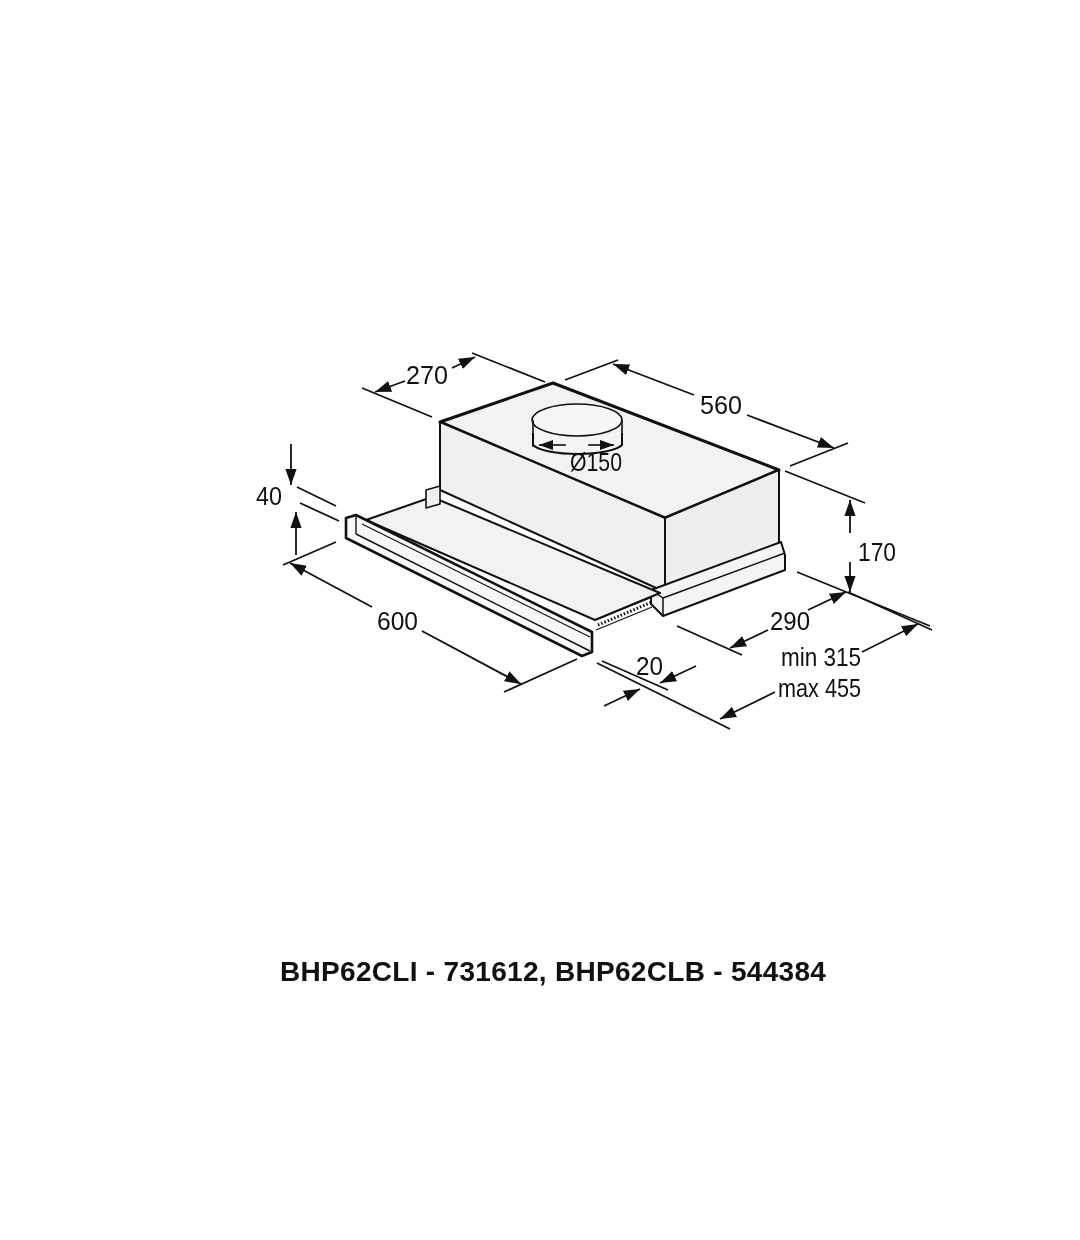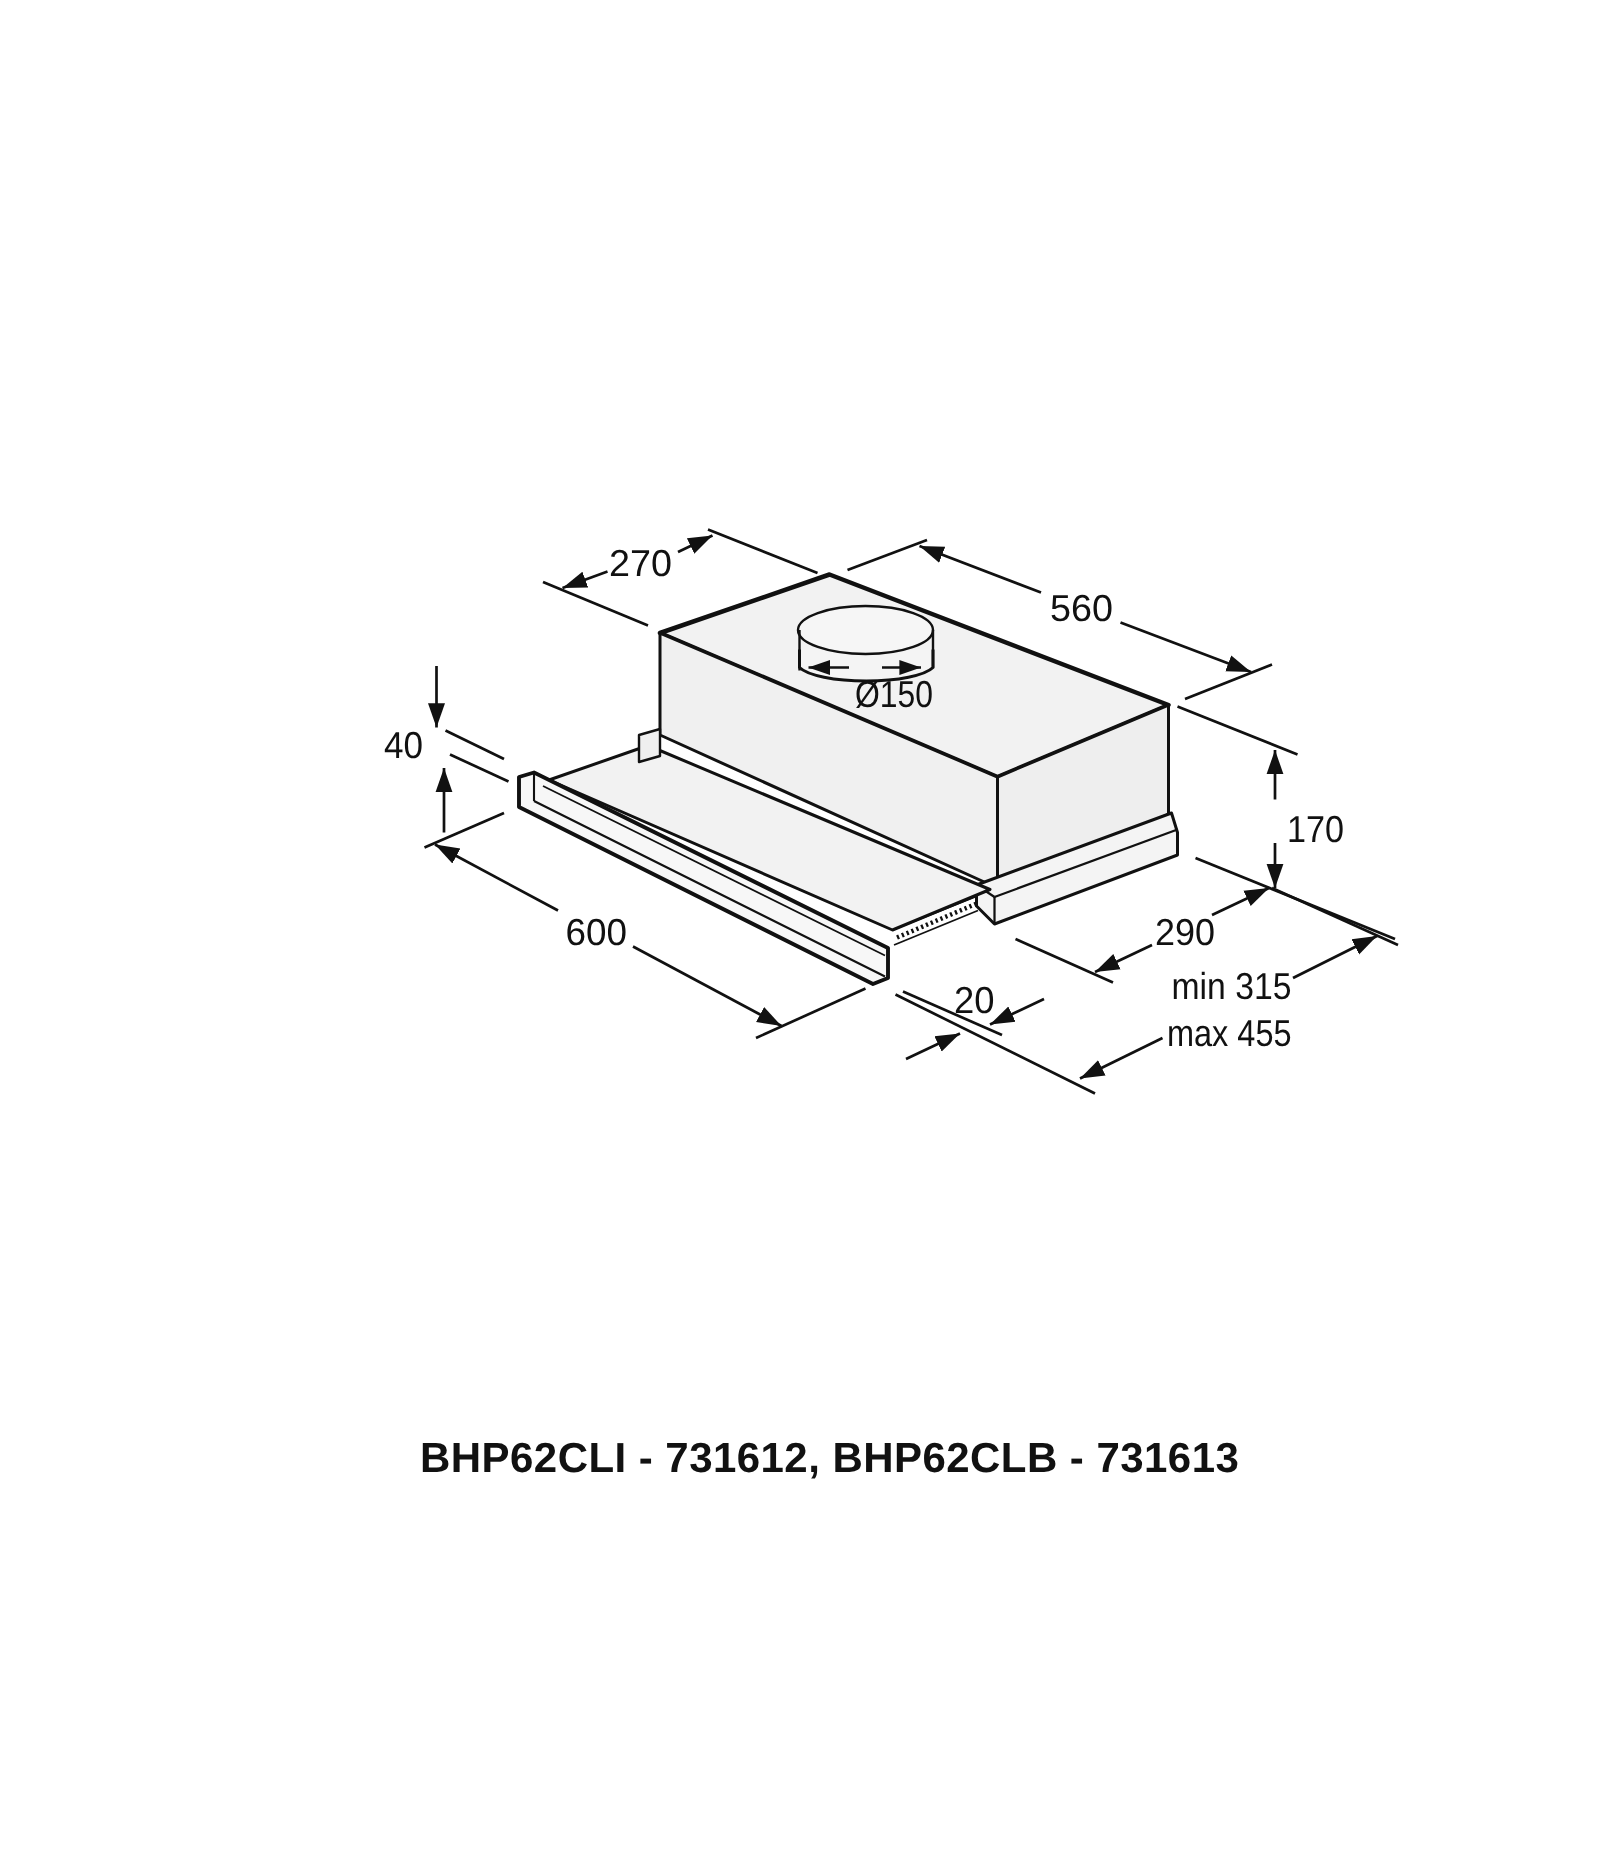--- a/index.html
+++ b/index.html
@@ -143,13 +143,13 @@
     <text class="dim-label" x="256" y="505" textLength="26" lengthAdjust="spacingAndGlyphs">40</text>
     <text class="dim-label" x="858" y="561" textLength="38" lengthAdjust="spacingAndGlyphs">170</text>
     <text class="dim-label" x="377" y="630" textLength="41" lengthAdjust="spacingAndGlyphs">600</text>
     <text class="dim-label" x="770" y="630" textLength="40" lengthAdjust="spacingAndGlyphs">290</text>
     <text class="dim-label" x="636" y="675" textLength="27" lengthAdjust="spacingAndGlyphs">20</text>
     <text class="dim-label" x="781" y="666" textLength="80" lengthAdjust="spacingAndGlyphs">min 315</text>
     <text class="dim-label" x="778" y="697" textLength="83" lengthAdjust="spacingAndGlyphs">max 455</text>
   </g>
 </svg>
 
-<div class="caption">BHP62CLI - 731612, BHP62CLB - 731613</div>
+<div class="caption">BHP62CLI - 731612, BHP62CLB - 544384</div>
 
 </body></html>

